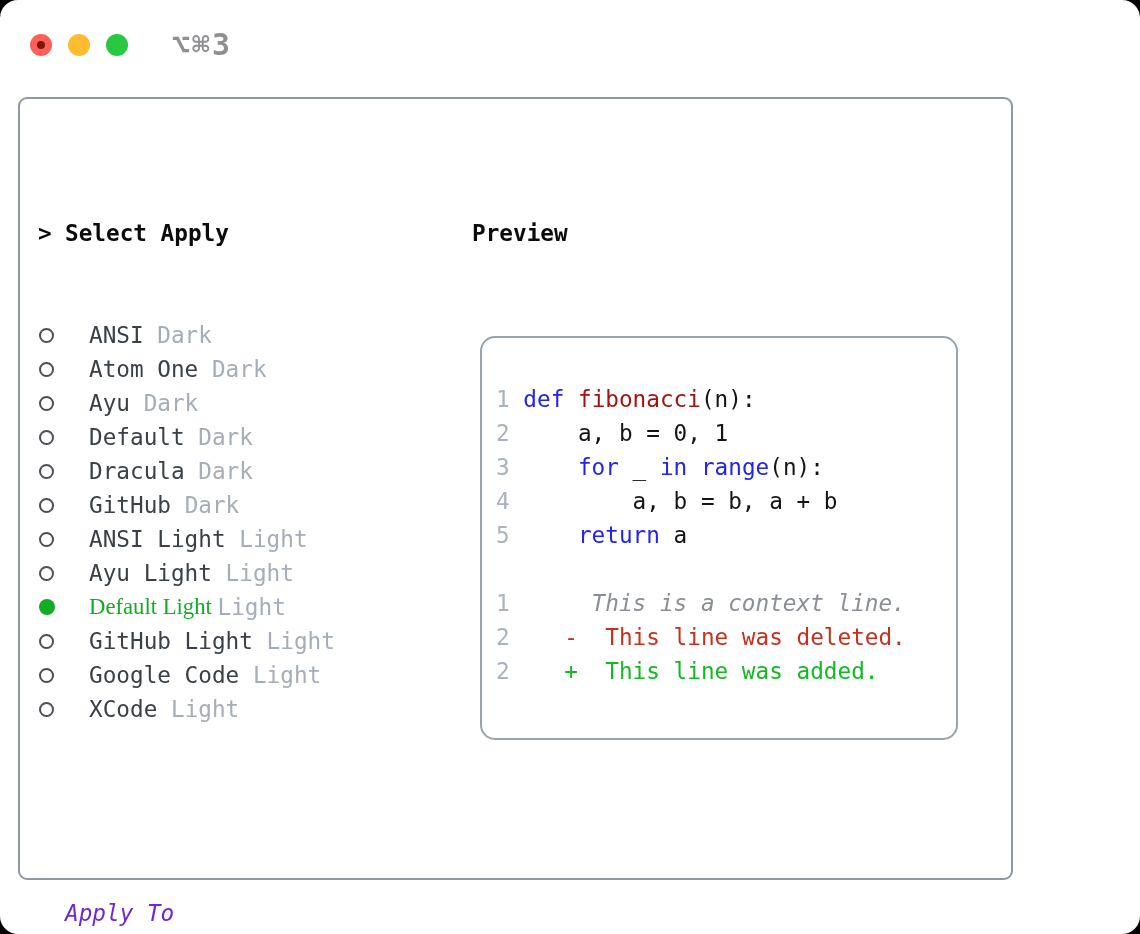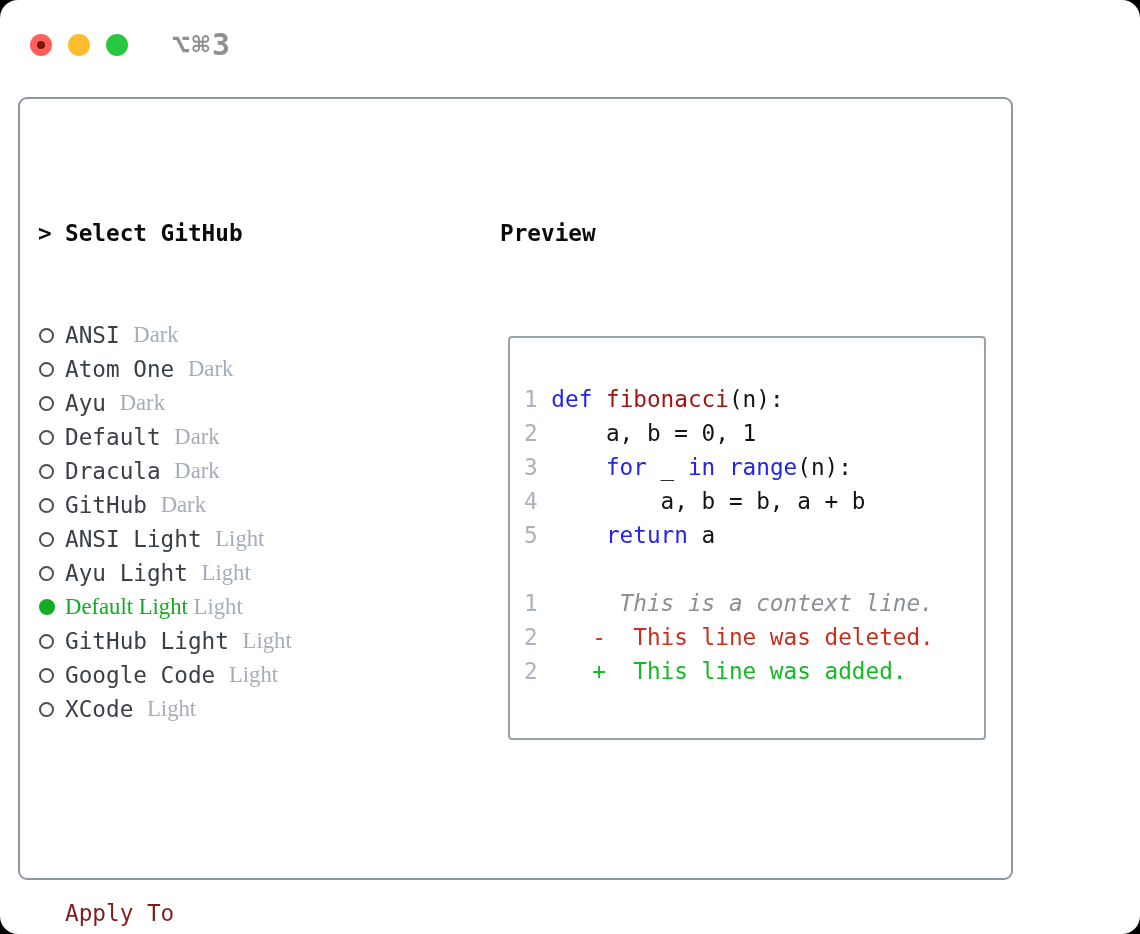--- a/index.html
+++ b/index.html
@@ -21,39 +21,39 @@
   .win-title { margin-left:28px; font-size:30px; font-weight:bold; letter-spacing:2px; color:var(--title_gray,#909094); }
 
   
   .panel {
     position:absolute; left:18px; top:97px; width:995px; height:783px;
     border:2px solid var(--panel_border,#8f97a4); border-radius:9px; background:#fff;
   }
 
   .col { position:absolute; font-size:22.7px; line-height:34px; white-space:pre; }
   .left-col  { left:38px;  top:148px; }
-  .right-col { left:500px; top:148px; }
+  .right-col { left:472px; top:148px; }
 
   .row { display:flex; align-items:center; height:34px; white-space:pre; }
   .gut { display:inline-flex; align-items:center; width:27px; flex:none; height:34px; }
   .cursor { font-weight:bold; color:#0b0b0c; }
   .hdr { font-weight:bold; color:#0b0b0c; }
-  .subhdr { color:#7f1d1d; }
+  .subhdr { color:#6d28d9;font-style:italic; }
 
   .radio { width:15px; height:15px; border-radius:50%; border:2px solid var(--radio_ring,#4a4f57); margin-left:1px; }
   .radio.sel { border:none; background:var(--sel_green,#12ad22); width:16px; height:16px; }
 
-  .tname { color:var(--item_text,#3a4047); }
+  .tname { color:var(--item_text,#3a4047);margin-left:24px; }
   .tname.sel { color:var(--sel_green,#12ad22);font-family:Liberation Serif, serif; }
-  .tvariant { color:var(--variant_gray,#a4adb8);font-family:Liberation Serif, serif; }
+  .tvariant { color:var(--variant_gray,#a4adb8); }
 
   
   .pvbox {
     margin-left:8px; margin-top:18px; width:478px; height:404px;
-    border:2px solid var(--box_border,#9aa2ae); border-radius:4px; background:#fff;
+    border:2px solid var(--box_border,#9aa2ae); border-radius:15px; background:#fff;
     padding:44px 0 0 14px; overflow:hidden;
   }
   .pline { height:34px; white-space:pre; }
   .pln { display:inline-block; width:2ch; color:var(--ln_gray,#a9b2bd); }
   .c-plain { color:#141414; }
   .c-kw    { color:var(--kw_blue,#2323f0); }
   .c-fn    { color:var(--fn_red,#a51212); }
   .c-ctx   { color:var(--ctx_gray,#8a8f96);font-style:italic; }
   .c-del   { color:var(--del_red,#c9301c); }
   .c-add   { color:var(--add_green,#12bb22); }
@@ -67,21 +67,21 @@
     <div class="tl tl-red"></div>
     <div class="tl tl-yellow"></div>
     <div class="tl tl-green"></div>
     <span class="win-title">⌥⌘3</span>
   </div>
 
   <div class="panel"></div>
 
   <div class="col left-col">
     <div class="row">
-      <span class="gut"><span class="cursor">&gt;</span></span><span class="hdr">Select GitHub</span>
+      <span class="gut"><span class="cursor">&gt;</span></span><span class="hdr">Select Apply</span>
     </div>
     <div><div class="row"><span class="gut"><span class="radio"></span></span><span class="tname">ANSI </span><span class="tvariant">Dark</span></div><div class="row"><span class="gut"><span class="radio"></span></span><span class="tname">Atom One </span><span class="tvariant">Dark</span></div><div class="row"><span class="gut"><span class="radio"></span></span><span class="tname">Ayu </span><span class="tvariant">Dark</span></div><div class="row"><span class="gut"><span class="radio"></span></span><span class="tname">Default </span><span class="tvariant">Dark</span></div><div class="row"><span class="gut"><span class="radio"></span></span><span class="tname">Dracula </span><span class="tvariant">Dark</span></div><div class="row"><span class="gut"><span class="radio"></span></span><span class="tname">GitHub </span><span class="tvariant">Dark</span></div><div class="row"><span class="gut"><span class="radio"></span></span><span class="tname">ANSI Light </span><span class="tvariant">Light</span></div><div class="row"><span class="gut"><span class="radio"></span></span><span class="tname">Ayu Light </span><span class="tvariant">Light</span></div><div class="row"><span class="gut"><span class="radio sel"></span></span><span class="tname sel">Default Light </span><span class="tvariant">Light</span></div><div class="row"><span class="gut"><span class="radio"></span></span><span class="tname">GitHub Light </span><span class="tvariant">Light</span></div><div class="row"><span class="gut"><span class="radio"></span></span><span class="tname">Google Code </span><span class="tvariant">Light</span></div><div class="row"><span class="gut"><span class="radio"></span></span><span class="tname">XCode </span><span class="tvariant">Light</span></div></div>
     <div class="row"></div>
     <div class="row">
       <span class="gut"></span><span class="subhdr">Apply To</span>
     </div>
     
     
     
     

